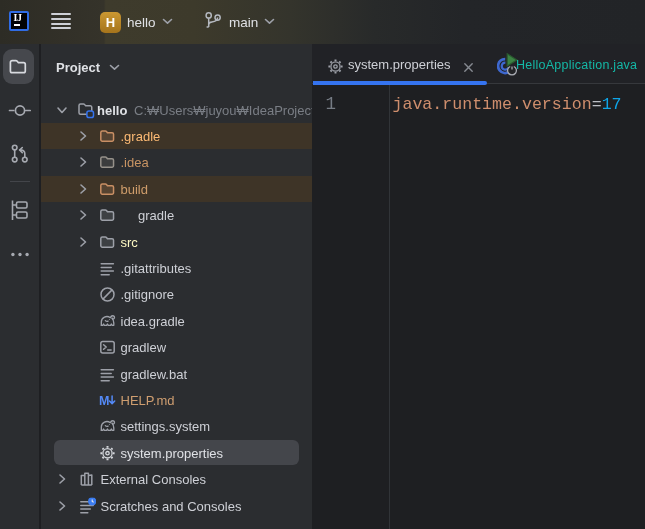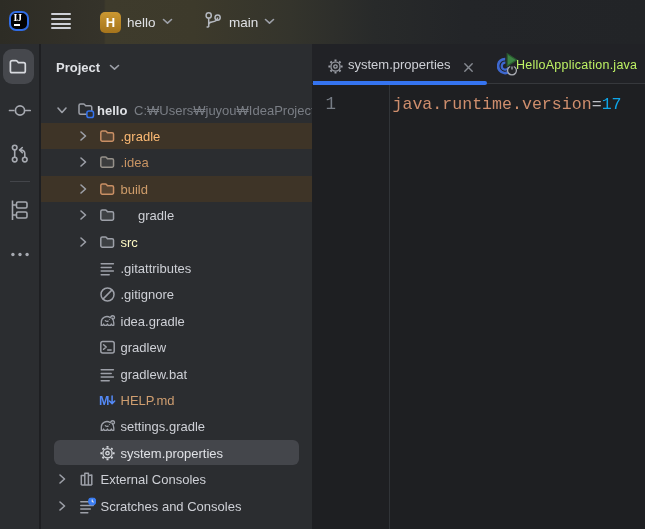--- a/index.html
+++ b/index.html
@@ -2,21 +2,21 @@
 <html><head>
 <meta charset="utf-8">
 <style>
 *{margin:0;padding:0;box-sizing:border-box}
 html,body{width:645px;height:529px;overflow:hidden}
 body{background:#1e1f22;font-family:"Liberation Sans",sans-serif;position:relative}
 .abs{position:absolute}
 
 #topbar{position:absolute;left:0;top:0;width:645px;height:44px;
  background:linear-gradient(90deg,#2d2c25 0%,#323028 10%,#35332a 16.1%,#3e3b2c 16.4%,#3d3a2b 30%,#34342c 45%,#282a2a 58%,#232528 72%,#222427 100%)}
-#logo{position:absolute;left:9px;top:11px;width:20px;height:19.5px;border:2px solid #306ce4;border-radius:7px;background:#020204}
+#logo{position:absolute;left:9px;top:11px;width:20px;height:19.5px;border:2px solid #306ce4;border-radius:2px;background:#020204}
 #logo .ij{position:absolute;left:2.5px;top:-1.5px;color:#fff;font-size:10px;font-weight:bold;font-family:"Liberation Serif",serif;letter-spacing:-0.5px}
 #logo .ul{position:absolute;left:2.5px;bottom:3px;width:6px;height:2px;background:#fff}
 .burger{position:absolute;left:51px;top:13px;width:20px;height:17px}
 .burger div{height:2px;background:#ced0d6;border-radius:1px;margin-bottom:2.8px}
 #hbadge{position:absolute;left:100px;top:12px;width:21px;height:21px;border-radius:5px;
  background:linear-gradient(180deg,#cb9832 0%,#a5741c 100%);color:#fff;font-weight:bold;font-size:13px;
  display:flex;align-items:center;justify-content:center}
 .tbtext{position:absolute;top:0;height:44px;display:flex;align-items:center;color:#dfe1e5;font-size:13.5px}
 
 #strip{position:absolute;left:0;top:44px;width:40px;height:485px;background:#2b2d30;border-right:1px solid #1e1f22}
@@ -265,21 +265,21 @@
       <div class="row" style="top:369.29999999999995px">
         <svg class="abs" style="left:58px;top:50%;transform:translateY(-50%)" width="17" height="17" viewBox="0 0 17 17">
           <g fill="none" stroke="#9da0a8" stroke-width="1.35" stroke-linecap="round" stroke-linejoin="round">
             <path d="M2.3 12.8 V9.6 a5.6 5.6 0 0 1 9 -4.4 c0.5-1.2 1.3-2 2.3-2 a1.9 1.9 0 0 1 1.9 1.9 c0 0.8-0.6 1.45-1.35 1.45 -0.6 0-1.05-0.45-1.05-1"></path>
             <path d="M13.2 5.9 c1 1.3 1.6 3 1.6 4.6 v2.3 h-1.6 l-0.85-1.3 -0.85 1.3 h-2.2 l-0.85-1.3 -0.85 1.3 h-2.2 l-0.85-1.3 -0.85 1.3 H2.3"></path>
             <path d="M6.4 8.1 q1.2 1.3 2.7 0.55"></path>
             <circle cx="10.4" cy="7.1" r="0.5" fill="#9da0a8" stroke="none"></circle>
           </g>
         </svg>
         <div class="rowin" style="left:79.5px">
-          <span class="lbl">settings.gradle</span>
+          <span class="lbl">settings.system</span>
         </div>
       </div>
       <div class="row" style="top:395.7px">
         <div class="sel"></div>
         <svg class="abs" style="left:58px;top:50%;transform:translateY(-50%)" width="17" height="17" viewBox="0 0 17 17">
           <g fill="none" stroke="#d5d8dd" stroke-width="1.3">
             <circle cx="8.5" cy="8.7" r="4.6"></circle>
             <circle cx="8.5" cy="8.7" r="1.7"></circle>
             <g stroke-width="2">
               <path d="M8.5 1.6 v1.7 M8.5 14.1 v1.7 M1.4 8.7 h1.7 M13.9 8.7 h1.7 M3.48 3.68 l1.2 1.2 M12.32 12.52 l1.2 1.2 M13.52 3.68 l-1.2 1.2 M4.68 12.52 l-1.2 1.2"></path>
@@ -342,17 +342,17 @@
   <svg class="abs" style="left:185px;top:9px" width="22" height="24" viewBox="0 0 22 24">
     <g fill="none">
       <path d="M8.2 6.03 A7 7 0 1 0 14.97 14.3" stroke="#3e68cf" stroke-width="2.7"></path>
       <path d="M8.4 9.62 A3.5 3.5 0 1 0 11.4 14.6" stroke="#3e68cf" stroke-width="2.2"></path>
       <polygon points="10.2,0.8 19.8,6.9 10.2,13" fill="#3c8343" stroke="#2a5930" stroke-width="1.2"></polygon>
       <circle cx="15" cy="17.5" r="4.4" fill="#222326" stroke="none"></circle>
       <path d="M13.2 13.5 A4.4 4.4 0 1 0 16.8 13.5" stroke="#a7aab1" stroke-width="1.3"></path>
       <path d="M15 13.4 v3.2" stroke="#a7aab1" stroke-width="1.3"></path>
     </g>
   </svg>
-  <div class="abs tabtext" style="left:204px;top:0;height:41px;display:flex;align-items:center;color:#bef264;letter-spacing:0.25px">HelloApplication.java</div>
+  <div class="abs tabtext" style="left:204px;top:0;height:41px;display:flex;align-items:center;color:#14b8a6;letter-spacing:0.25px">HelloApplication.java</div>
   <div id="gutline"></div>
   <div id="lineno">1</div>
   <div id="code"><span class="ck">java.runtime.version</span><span class="ce">=</span><span class="cv">17</span></div>
 </div>
 
 </body></html>

